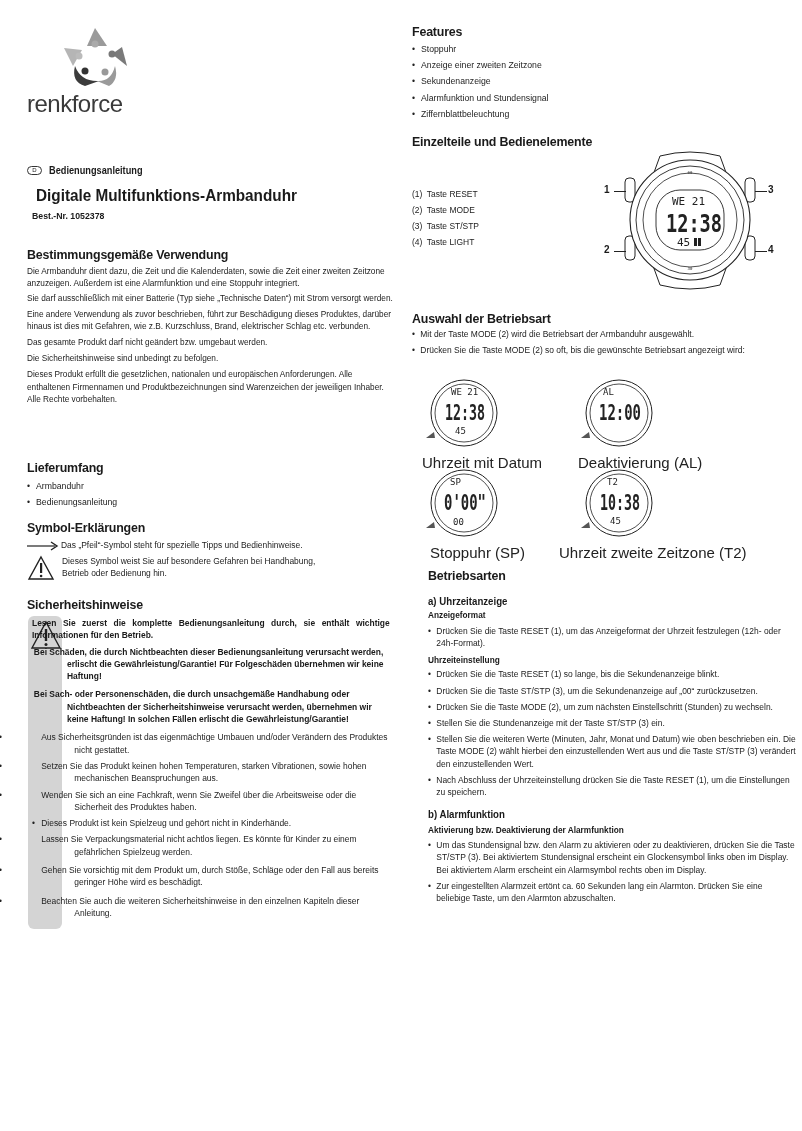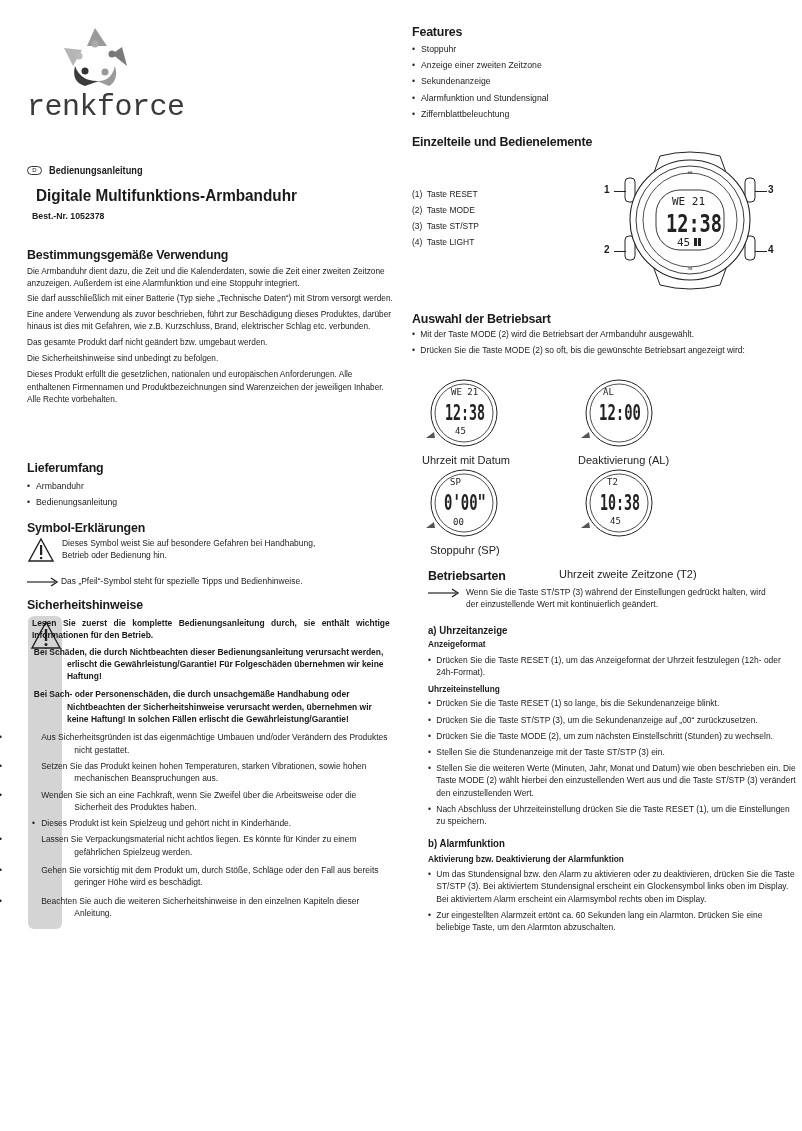--- a/index.html
+++ b/index.html
@@ -11,31 +11,31 @@
         letter-spacing: -0.2px; color: #1a1a1a; margin: 0; transform: scaleX(0.92); transform-origin: left; white-space: nowrap; }
   .h3 { font-weight: bold; font-size: 10.5px; color: #1a1a1a; transform: scaleX(0.92); transform-origin: left; white-space: nowrap; }
   .h4 { font-weight: bold; font-size: 9px; color: #1a1a1a; transform: scaleX(0.92); transform-origin: left; white-space: nowrap; }
   .p { font-size: 9.2px; line-height: 12.2px; color: #222; margin: 0; }
   .narrow { transform: scaleX(0.9); transform-origin: left; width: 111%; }
   .bul { position: relative; padding-left: 9px; font-size: 9.2px; line-height: 12.2px; color: #222; }
   .bul::before { content: "•"; position: absolute; left: 0; top: 0; }
   .small { font-size: 8.7px; line-height: 16.2px; }
 
   
-  .logo-text { font-family: Liberation Mono, monospace; font-size: 30px; color: #3a3a3a; letter-spacing: -0.5px; }
+  .logo-text { font-family: Liberation Sans, sans-serif; font-size: 24px; color: #3a3a3a; letter-spacing: -0.5px; }
 
   
   .safety-bar { position: absolute; left: 28px; top: 616px; width: 34px; height: 313px;
                 background: #d4d4d4; border-radius: 6px; }
   .safety-text { position: absolute; left: 32px; width: 360px; }
   .sbold { font-weight: bold; font-size: 9.2px; line-height: 12.3px; color: #1a1a1a; }
   .sbul { position: relative; padding-left: 10px; font-size: 9.2px; line-height: 12.3px; color: #222; }
   .sbul::before { content: "•"; position: absolute; left: 0; top: 0; }
 
-  .watch-caption { font-size: 11px; color: #222; position: absolute; white-space: nowrap; }
+  .watch-caption { font-size: 15px; color: #222; position: absolute; white-space: nowrap; }
   svg text { font-family: "DejaVu Sans Mono", monospace; }
 </style>
 </head>
 <body>
 
 <div class="abs" style="left:27px; top:26px; width:135px; height:95px;">
   <svg width="135" height="70" viewBox="0 0 135 70" style="position:absolute; left:0; top:0;">
     <polygon points="68,2 80,20 60,20" fill="#9a9a9a"></polygon>
     <polygon points="37,22 55,24 46,40" fill="#b5b5b5"></polygon>
     <polygon points="95,21 100,40 85,28" fill="#7a7a7a"></polygon>
@@ -72,34 +72,34 @@
 <div class="abs" style="left:27px; top:460px; width:360px;">
   <div class="h2">Lieferumfang</div>
   <div style="margin-top:3px;">
     <div class="bul small">Armbanduhr</div>
     <div class="bul small">Bedienungsanleitung</div>
   </div>
 </div>
 
 <div class="abs" style="left:27px; top:520px; width:370px;">
   <div class="h2">Symbol-Erklärungen</div>
+  <div style="position:relative; height:14px; margin-top:4px;">
+    <svg width="32" height="10" viewBox="0 0 32 10" style="position:absolute; left:0; top:2px;">
+      <line x1="0" y1="5" x2="28" y2="5" stroke="#222" stroke-width="1.2"></line>
+      <path d="M24,1 L30,5 L24,9" fill="none" stroke="#222" stroke-width="1.4"></path>
+    </svg>
+    <div class="p" style="position:absolute; left:34px; top:0; white-space:nowrap; transform:scaleX(0.92); transform-origin:left;">Das „Pfeil“-Symbol steht für spezielle Tipps und Bedienhinweise.</div>
+  </div>
   <div style="position:relative; height:34px; margin-top:2px;">
     <svg width="28" height="26" viewBox="0 0 28 26" style="position:absolute; left:0; top:0;">
       <path d="M14,2 L26,24 L2,24 Z" fill="none" stroke="#222" stroke-width="1.4"></path>
       <rect x="13" y="8" width="2.2" height="10" fill="#222"></rect>
       <circle cx="14.1" cy="21" r="1.3" fill="#222"></circle>
     </svg>
     <div class="p" style="position:absolute; left:35px; top:0; width:300px; transform:scaleX(0.92); transform-origin:left;">Dieses Symbol weist Sie auf besondere Gefahren bei Handhabung, Betrieb oder Bedienung hin.</div>
-  </div>
-  <div style="position:relative; height:14px; margin-top:4px;">
-    <svg width="32" height="10" viewBox="0 0 32 10" style="position:absolute; left:0; top:2px;">
-      <line x1="0" y1="5" x2="28" y2="5" stroke="#222" stroke-width="1.2"></line>
-      <path d="M24,1 L30,5 L24,9" fill="none" stroke="#222" stroke-width="1.4"></path>
-    </svg>
-    <div class="p" style="position:absolute; left:34px; top:0; white-space:nowrap; transform:scaleX(0.92); transform-origin:left;">Das „Pfeil“-Symbol steht für spezielle Tipps und Bedienhinweise.</div>
   </div>
 </div>
 
 <div class="abs h2" style="left:27px; top:597px;">Sicherheitshinweise</div>
 <div class="safety-bar"></div>
 <svg width="32" height="30" viewBox="0 0 32 30" class="abs" style="left:30px; top:620px;">
   <path d="M16,2 L30,28 L2,28 Z" fill="none" stroke="#222" stroke-width="1.4"></path>
   <rect x="14.8" y="9" width="2.4" height="12" fill="#222"></rect>
   <circle cx="16" cy="24.5" r="1.5" fill="#222"></circle>
 </svg>
@@ -209,32 +209,25 @@
   <div class="watch-caption" style="left:18px; top:166px;">Stoppuhr (SP)</div>
 
   <svg width="80" height="72" viewBox="0 0 80 72" class="abs" style="left:165px; top:90px;">
     <circle cx="42" cy="35" r="33" fill="#fff" stroke="#222"></circle>
     <circle cx="42" cy="35" r="29" fill="none" stroke="#222" stroke-width="0.8"></circle>
     <path d="M4,60 L12,54 L13,60 Z" fill="#555"></path>
     <text x="30" y="17" font-size="9" fill="#222">T2</text>
     <text x="23" y="42" font-size="21" font-weight="bold" fill="#222" textLength="40" lengthAdjust="spacingAndGlyphs">10:38</text>
     <text x="33" y="56" font-size="9" fill="#222">45</text>
   </svg>
-  <div class="watch-caption" style="left:147px; top:166px;margin-top:24px;">Uhrzeit zweite Zeitzone (T2)</div>
+  <div class="watch-caption" style="left:147px; top:166px;">Uhrzeit zweite Zeitzone (T2)</div>
 </div>
 
 <div class="abs" style="left:428px; top:568px; width:370px;">
   <div class="h2">Betriebsarten</div>
-  <div style="position:relative; margin-top:3px; height:26px;">
-    <svg width="32" height="10" viewBox="0 0 32 10" style="position:absolute; left:0; top:2px;">
-      <line x1="0" y1="5" x2="28" y2="5" stroke="#222" stroke-width="1.2"></line>
-      <path d="M24,1 L30,5 L24,9" fill="none" stroke="#222" stroke-width="1.4"></path>
-    </svg>
-    <div class="p" style="position:absolute; left:38px; top:0; width:335px; transform:scaleX(0.92); transform-origin:left;">Wenn Sie die Taste ST/STP (3) während der Einstellungen gedrückt halten, wird der einzustellende Wert mit kontinuierlich geändert.</div>
-  </div>
 
   <div class="h3" style="margin-top:12px;">a) Uhrzeitanzeige</div>
   <div class="h4" style="margin-top:3px;">Anzeigeformat</div>
   <div style="transform:scaleX(0.92); transform-origin:left; width:108%; margin-top:5px;">
     <div class="bul">Drücken Sie die Taste RESET (1), um das Anzeigeformat der Uhrzeit festzulegen (12h- oder 24h-Format).</div>
   </div>
   <div class="h4" style="margin-top:6px;">Uhrzeiteinstellung</div>
   <div style="transform:scaleX(0.92); transform-origin:left; width:108%; margin-top:3px;">
     <div class="bul" style="margin-bottom:4px;">Drücken Sie die Taste RESET (1) so lange, bis die Sekundenanzeige blinkt.</div>
     <div class="bul" style="margin-bottom:4px;">Drücken Sie die Taste ST/STP (3), um die Sekundenanzeige auf „00“ zurückzusetzen.</div>

